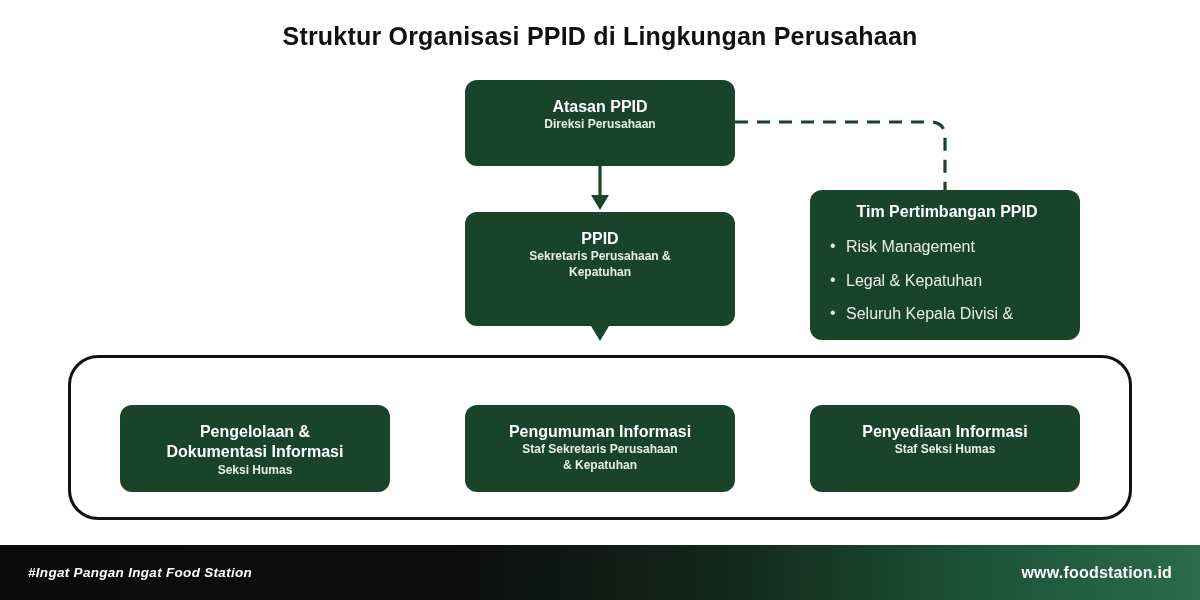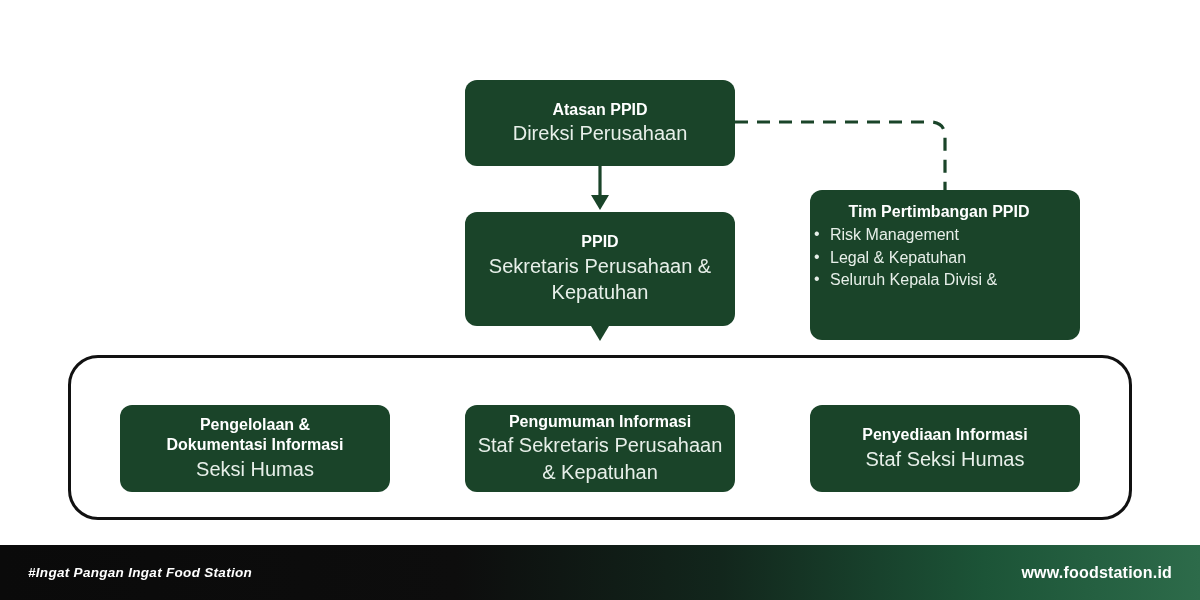--- a/index.html
+++ b/index.html
@@ -19,51 +19,51 @@
     font-size:25px;font-weight:bold;color:#111111;
     letter-spacing:.2px;
   }
 
   
   .node{
     position:absolute;
     background:#1a4429;
     border-radius:12px;
     display:flex;flex-direction:column;
-    align-items:center;justify-content:center;
+    align-items:center;justify-content:flex-start;
     text-align:center;
     color:#ffffff;
     box-sizing:border-box;
-    padding:6px 12px;
+    padding:17px 12px;
   }
   .node .ttl{
     font-size:16px;font-weight:bold;color:#ffffff;
     line-height:1.28;
   }
   .node .sub{
-    font-size:20px;font-weight:normal;color:#e7efe9;
+    font-size:12px;font-weight:bold;color:#e7efe9;
     line-height:1.32;
   }
 
   
   #node-atasan{left:465px;top:80px;width:270px;height:86px;}
   #node-ppid{left:465px;top:212px;width:270px;height:114px;}
 
   #node-tim{
     left:810px;top:190px;width:270px;height:150px;
     align-items:flex-start;justify-content:flex-start;
-    text-align:left;padding:12px 14px 12px 2px;
+    text-align:left;padding:12px 14px 12px 18px;
   }
   #node-tim .ttl{width:100%;text-align:center;font-size:16px;margin-bottom:2px;}
   .tim-list{list-style:none;margin:0;padding:0;}
   .tim-list li{
     position:relative;
     padding-left:18px;
     font-size:16px;color:#e7efe9;line-height:1.33;
-    margin:0 0 1px 0;
+    margin:12px 0 1px 0;
   }
   .tim-list li::before{
     content:"\2022";
     position:absolute;left:2px;top:-1px;
     font-size:16px;color:#e7efe9;
   }
   .tim-list li .wrap2{display:block;padding-left:0;}
 
   
   #pelaksana-box{
@@ -96,20 +96,21 @@
   }
   #footer-website{
     font-size:16px;font-weight:bold;color:#ffffff;letter-spacing:.2px;text-align:center;
   }
 </style>
 </head>
 <body>
 
 <div class="canvas">
 
+  <div class="chart-title">Struktur Organisasi PPID di Lingkungan Perusahaan</div>
 
   <svg class="conn" viewBox="0 0 1200 600" xmlns="http://www.w3.org/2000/svg">
 
     <g>
       <line x1="600" y1="166" x2="600" y2="196" stroke="#1a4429" stroke-width="3.2"></line>
       <polygon points="591,195 609,195 600,210" fill="#1a4429"></polygon>
     </g>
 
     <g>
       <line x1="600" y1="300" x2="600" y2="327" stroke="#1a4429" stroke-width="3.2"></line>

